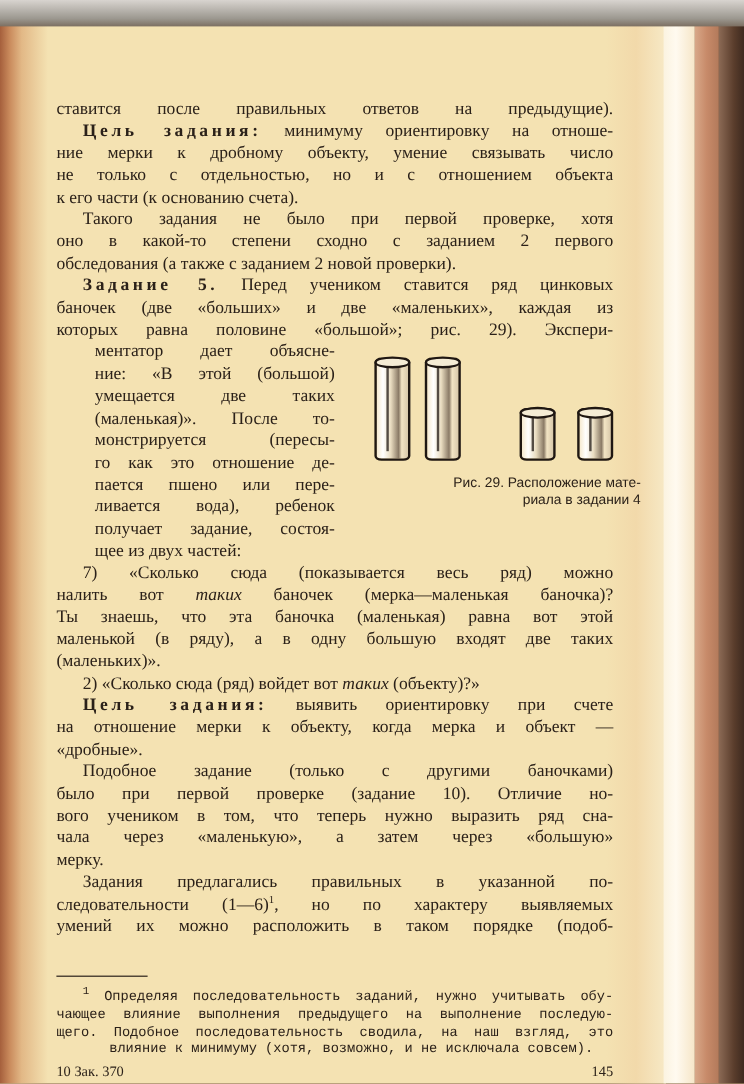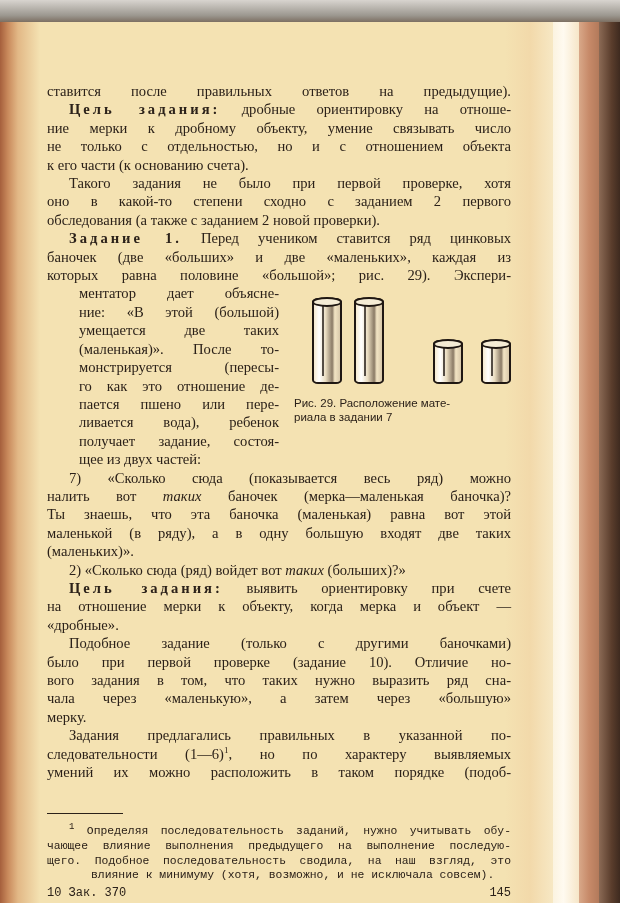--- a/index.html
+++ b/index.html
@@ -55,60 +55,60 @@
       border: 2.5px solid #1f1712; border-radius: 6px / 4px;
     }
     .jar::before {
       content: ""; position: absolute; left: 30%; top: 6px; bottom: 6px; width: 2px; background: #1f1712; opacity: .75;
     }
     .jar::after {
       content: ""; position: absolute; left: -2px; right: -2px; top: -3px; height: 6px;
       border: 2px solid #1f1712; border-radius: 50%; background: #f5ecd5;
     }
     .caption {
-      position: absolute; left: 0; top: 106px; width: 240px; text-align: left;
+      position: absolute; left: 0; top: 106px; width: 240px; text-align: right;
       font-family: "Liberation Sans", "DejaVu Sans", sans-serif; font-size: 11.5px; line-height: 14px; color: #2b2119;
     }
     .footnote-rule {
       width: 76px; height: 0; border-top: 1.4px solid #2b2119; margin: 32px 0 10px 0;
     }
     .footnote {
       font-family: Liberation Mono, monospace;
       font-size: 11.4px; line-height: 14.6px; color: #2b2119; margin: 0;
       text-align: justify; text-align-last: justify;
     }
     .footnote.last { text-align-last: left; margin-left: 44px; }
     .foot-row {
       display: flex; justify-content: space-between; margin-top: 2px;
-      font-family: Liberation Mono, monospace; font-size: 12px; line-height: 16px;
+      font-family: Liberation Serif, serif; font-size: 12px; line-height: 16px;
     }
     .sup { font-size: 9px; vertical-align: super; line-height: 0; }
   </style>
 </head>
 <body>
 
 <div class="top-shadow"></div>
 <div class="page"></div>
 <div class="page-edge-light"></div>
 <div class="page-edge-stack"></div>
 <div class="binding"></div>
 
 <div class="content">
   <p class="p">ставится после правильных ответов на предыдущие).</p>
 
-  <p class="p ind"><span class="spaced">Цель задания:</span><span> дробные ориентировку на отноше-</span></p>
+  <p class="p ind"><span class="spaced">Цель задания:</span><span> минимуму ориентировку на отноше-</span></p>
   <p class="p">ние мерки к дробному объекту, умение связывать число</p>
   <p class="p">не только с отдельностью, но и с отношением объекта</p>
   <p class="p last">к его части (к основанию счета).</p>
 
   <p class="p ind">Такого задания не было при первой проверке, хотя</p>
   <p class="p">оно в какой-то степени сходно с заданием 2 первого</p>
   <p class="p last">обследования (а также с заданием 2 новой проверки).</p>
 
-  <p class="p ind"><span class="spaced">Задание 1.</span><span> Перед учеником ставится ряд цинковых</span></p>
+  <p class="p ind"><span class="spaced">Задание 5.</span><span> Перед учеником ставится ряд цинковых</span></p>
   <p class="p">баночек (две «больших» и две «маленьких», каждая из</p>
   <p class="p">которых равна половине «большой»; рис. 29). Экспери-</p>
 
   <div class="figure-row">
     <div class="fig-text">
       <p class="p">ментатор дает объясне-</p>
       <p class="p">ние: «В этой (большой)</p>
       <p class="p">умещается две таких</p>
       <p class="p">(маленькая)». После то-</p>
       <p class="p">монстрируется (пересы-</p>
@@ -118,40 +118,40 @@
       <p class="p">получает задание, состоя-</p>
       <p class="p last">щее из двух частей:</p>
     </div>
     <div class="figure">
       <div class="jar" style="left:18px; top:8px; width:26px; height:82px;"></div>
       <div class="jar" style="left:60px; top:8px; width:26px; height:82px;"></div>
       <div class="jar" style="left:139px; top:50px; width:26px; height:40px;"></div>
       <div class="jar" style="left:187px; top:50px; width:26px; height:40px;"></div>
       <div class="caption">
         <div>Рис. 29. Расположение мате-</div>
-        <div>риала в задании 7</div>
+        <div>риала в задании 4</div>
       </div>
     </div>
   </div>
 
   <p class="p ind">7) «Сколько сюда (показывается весь ряд) можно</p>
   <p class="p"><span>налить вот </span><span class="it">таких</span><span> баночек (мерка—маленькая баночка)?</span></p>
   <p class="p">Ты знаешь, что эта баночка (маленькая) равна вот этой</p>
   <p class="p">маленькой (в ряду), а в одну большую входят две таких</p>
   <p class="p last">(маленьких)».</p>
 
-  <p class="p ind last"><span>2) «Сколько сюда (ряд) войдет вот </span><span class="it">таких</span><span> (больших)?»</span></p>
+  <p class="p ind last"><span>2) «Сколько сюда (ряд) войдет вот </span><span class="it">таких</span><span> (объекту)?»</span></p>
 
   <p class="p ind"><span class="spaced">Цель задания:</span><span> выявить ориентировку при счете</span></p>
   <p class="p">на отношение мерки к объекту, когда мерка и объект —</p>
   <p class="p last">«дробные».</p>
 
   <p class="p ind">Подобное задание (только с другими баночками)</p>
   <p class="p">было при первой проверке (задание 10). Отличие но-</p>
-  <p class="p">вого задания в том, что таких нужно выразить ряд сна-</p>
+  <p class="p">вого учеником в том, что теперь нужно выразить ряд сна-</p>
   <p class="p">чала через «маленькую», а затем через «большую»</p>
   <p class="p last">мерку.</p>
 
   <p class="p ind">Задания предлагались правильных в указанной по-</p>
   <p class="p"><span>следовательности (1—6)</span><span class="sup">1</span><span>, но по характеру выявляемых</span></p>
   <p class="p">умений их можно расположить в таком порядке (подоб-</p>
 
   <div class="footnote-rule"></div>
   <p class="footnote ind"><span class="sup">1</span><span> Определяя последовательность заданий, нужно учитывать обу-</span></p>
   <p class="footnote">чающее влияние выполнения предыдущего на выполнение последую-</p>

